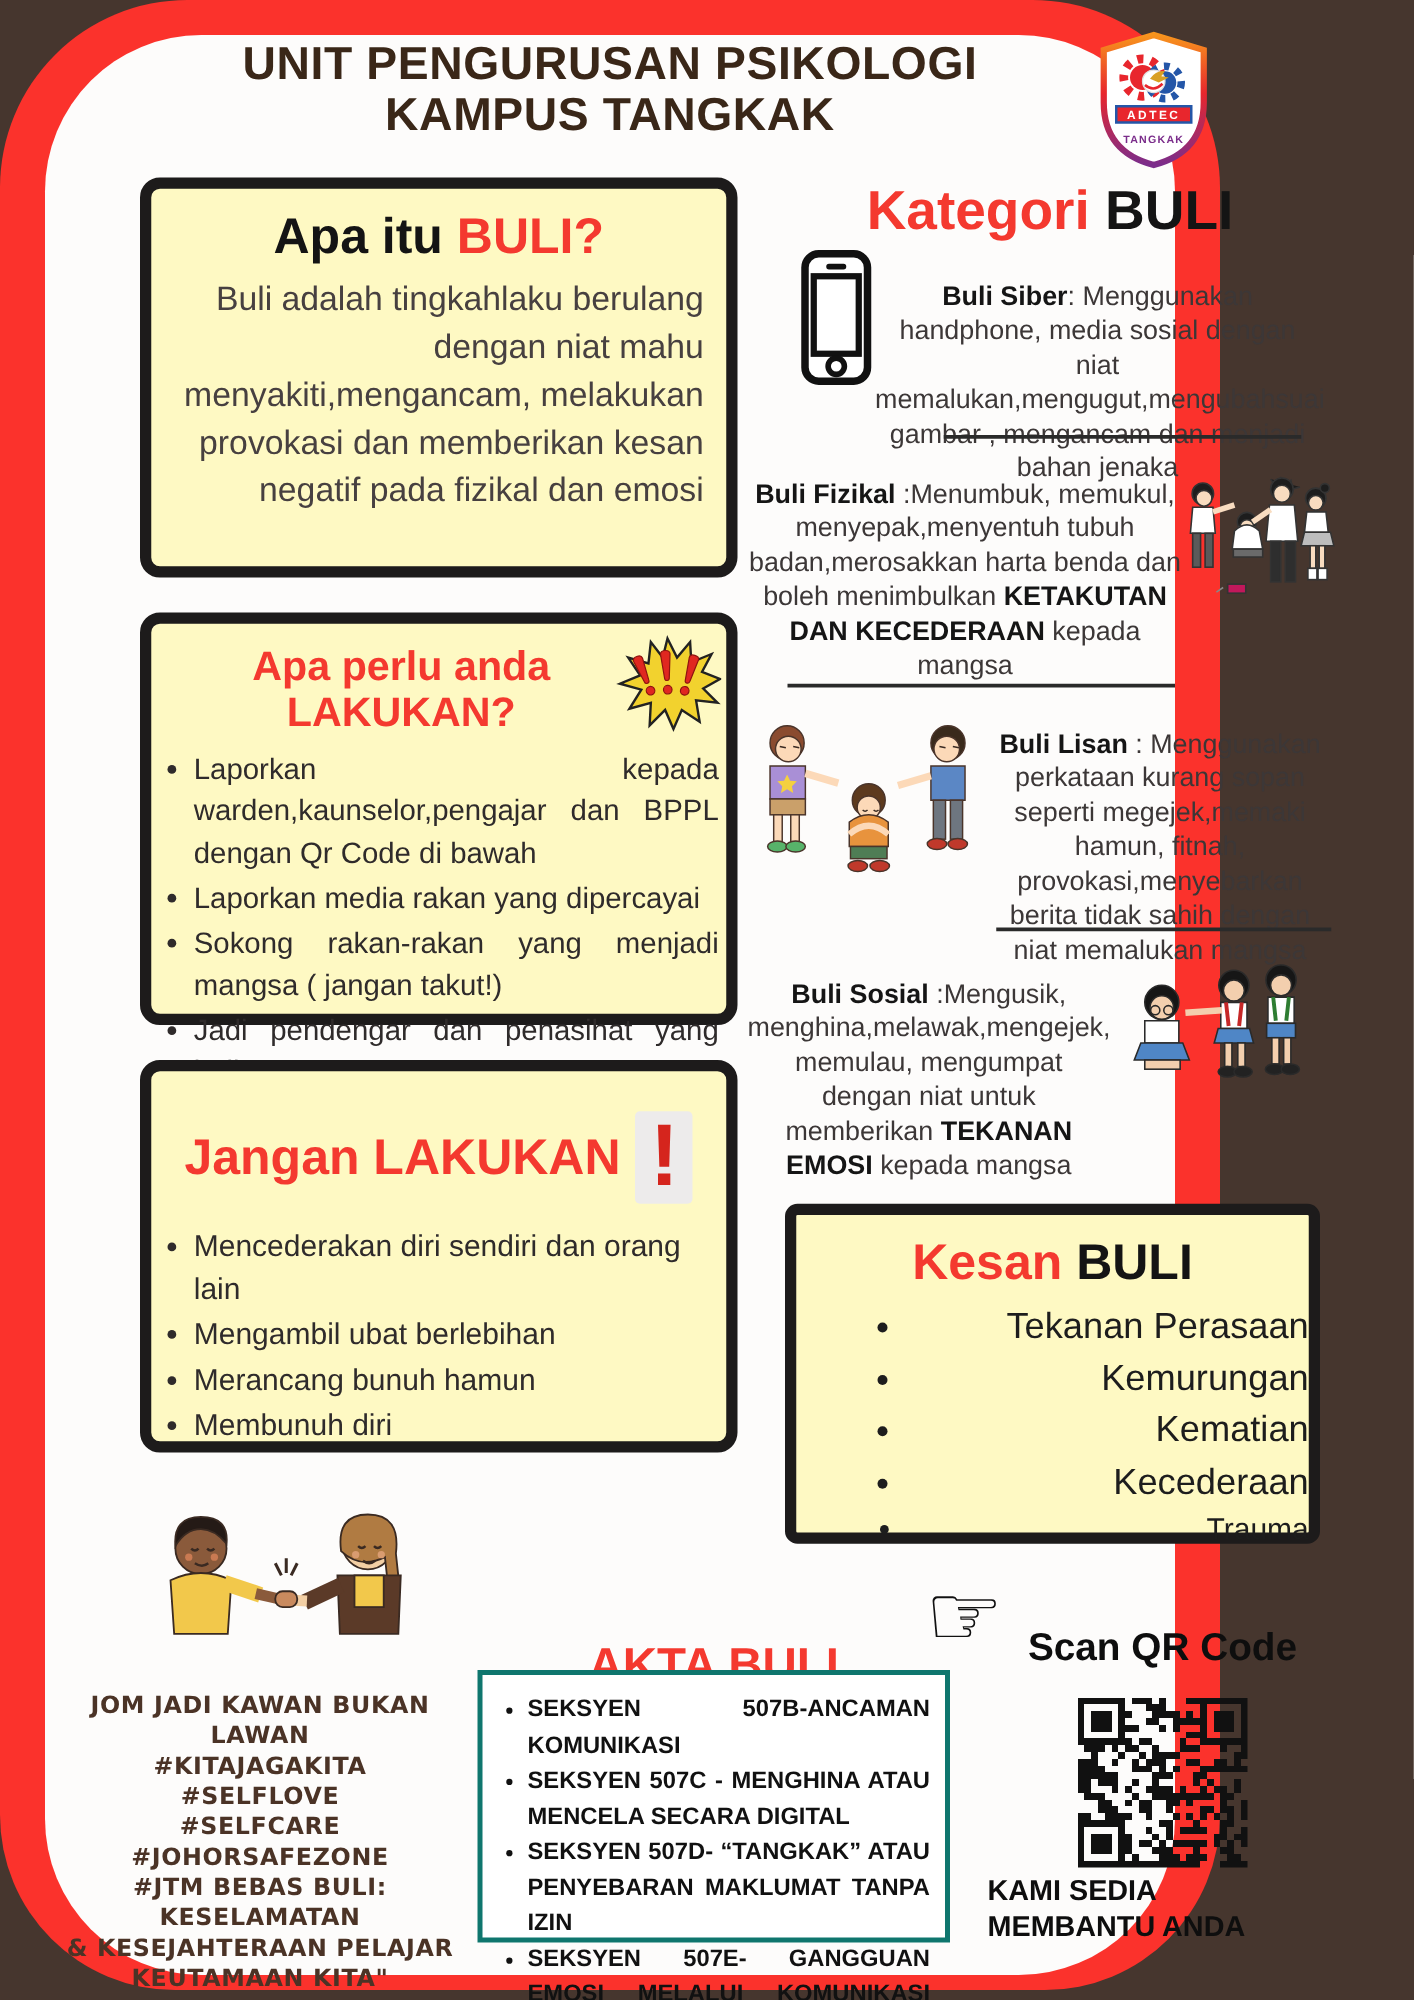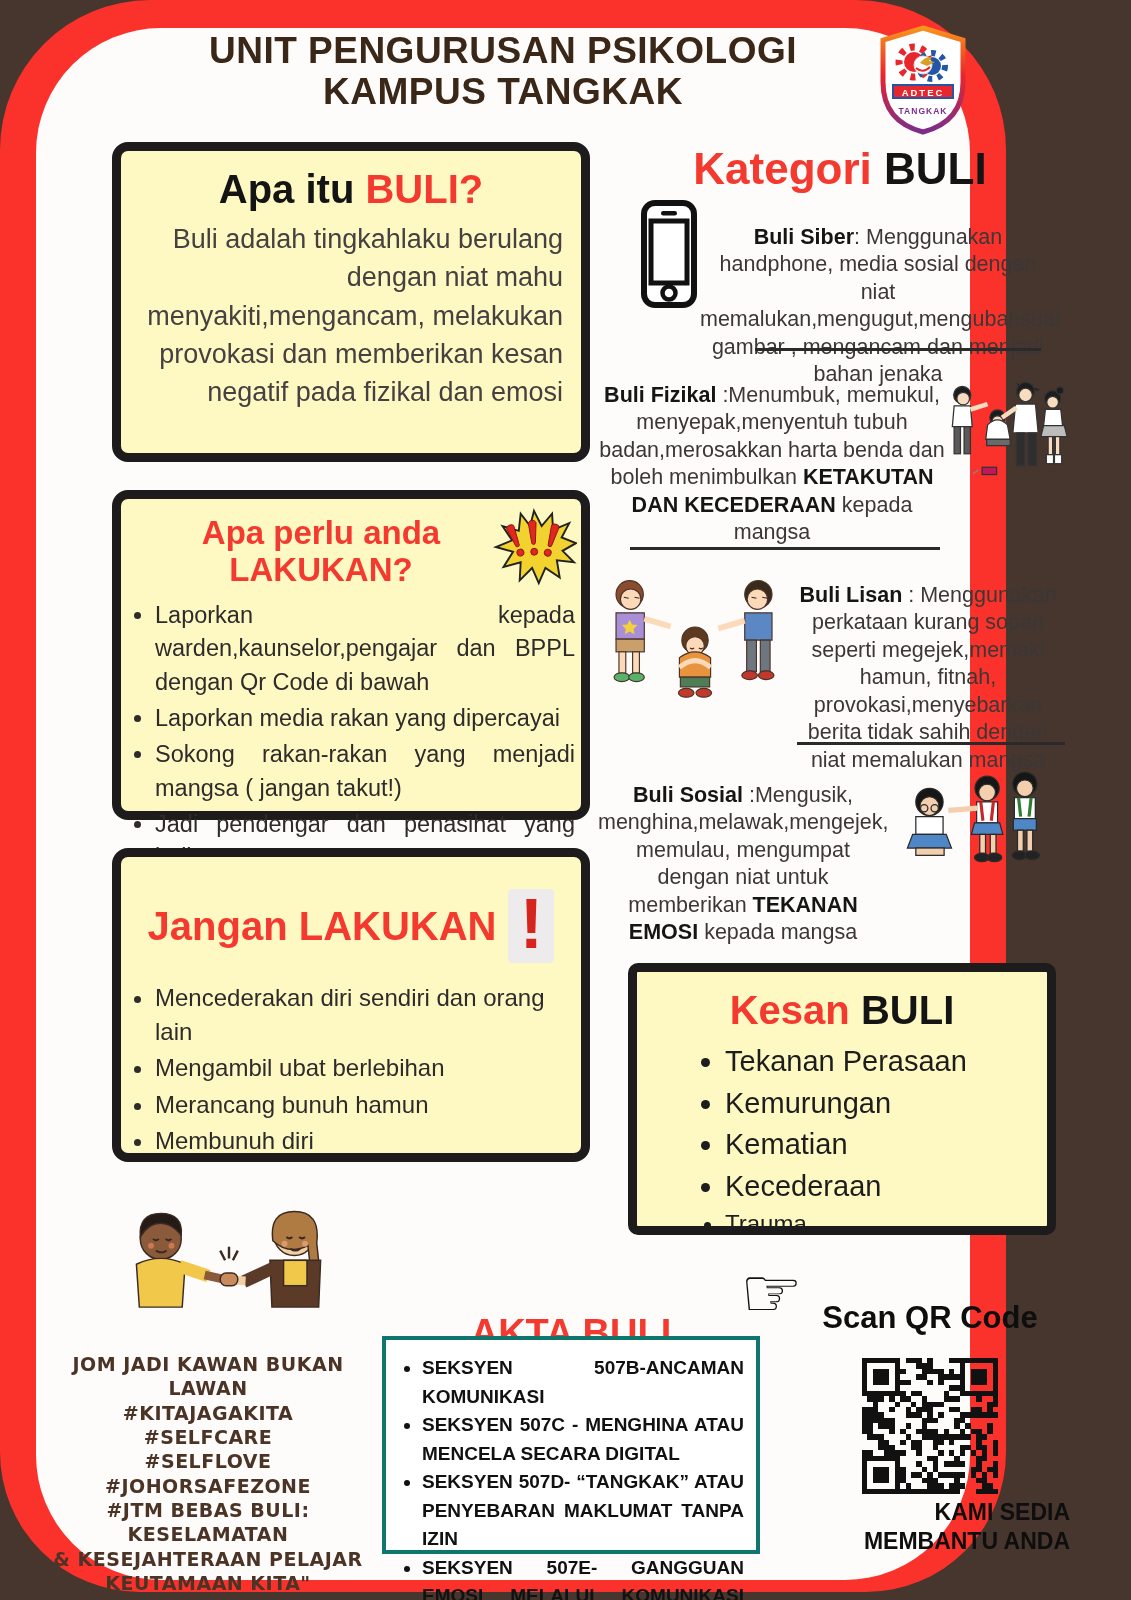--- a/index.html
+++ b/index.html
@@ -1,17 +1,17 @@
 <!DOCTYPE html>
 <html><head>
 <meta charset="utf-8">
 <style>
   html,body{margin:0;padding:0;}
   body{width:1131px;height:1600px;background:#46362e;font-family:"Liberation Sans",sans-serif;overflow:hidden;}
-  .poster{position:relative;width:976px;height:1600px;padding-left:30px;}
+  .poster{position:relative;width:976px;height:1600px;}
   .red-frame{position:absolute;inset:0 0 8px 0;background:#fb322c;border-radius:150px 150px 140px 140px;}
   .card{position:absolute;left:36px;right:36px;top:28px;bottom:20px;background:#fdfcfb;border-radius:125px;}
   .abs{position:absolute;}
   
   .header-title{left:0;right:0;top:30px;text-align:center;font-size:37px;font-weight:800;color:#3a2718;line-height:1.12;letter-spacing:.5px;}
   .logo{left:878px;top:24px;width:90px;height:112px;}
   
   .bbox{position:absolute;background:#fef9c3;border:9px solid #1d1b1b;border-radius:16px;box-sizing:border-box;}
   
   #box-apa-itu{left:112px;top:142px;width:478px;height:320px;}
@@ -44,34 +44,34 @@
   .fizikal-illo{left:946px;top:372px;width:122px;height:112px;}
   #div2{left:630px;top:547px;width:310px;}
   .lisan-illo{left:600px;top:568px;width:190px;height:156px;}
   .lisan-text{left:792px;top:560px;width:272px;}
   #div3{left:797px;top:742px;width:268px;}
   .sosial-text{left:598px;top:760px;width:290px;}
   .sosial-illo{left:898px;top:762px;width:152px;height:128px;}
   
   #kesan-box{left:628px;top:963px;width:428px;height:272px;border-radius:10px;}
   .kesan-title{margin:16px 0 0;text-align:center;font-size:40px;font-weight:800;color:#141414;}
-  ul.kesan-list{margin:10px 0 0;padding-left:88px;font-size:29px;line-height:1.26;color:#1d1d1d;}
+  ul.kesan-list{margin:10px 0 0;padding-left:88px;font-size:29px;line-height:1.26;color:#1d1d1d;text-align:right;}
   ul.kesan-list li{margin-bottom:5px;}
   ul.kesan-list li:last-child{font-size:24px;}
   
   .handshake{left:103px;top:1196px;width:252px;height:154px;}
   .kawan{left:38px;top:1352px;width:340px;text-align:center;font-size:19px;font-weight:700;line-height:1.28;color:#4b3326;font-family:"DejaVu Sans",sans-serif;letter-spacing:.5px;}
   .akta-title{left:426px;top:1280px;width:290px;text-align:center;font-size:38px;font-weight:800;color:#f4392f;}
   .akta-box{left:382px;top:1336px;width:378px;height:218px;border:4px solid #0f766e;background:#fff;box-sizing:border-box;}
   ul.akta-list{margin:14px 12px 0 0;padding-left:36px;font-size:19px;font-weight:700;line-height:1.5;color:#111;text-align:justify;}
   .hand-icon{left:740px;top:1258px;font-size:70px;color:#111;font-family:"DejaVu Sans",sans-serif;line-height:1;}
   .scan-title{left:800px;top:1300px;width:260px;text-align:center;font-size:31px;font-weight:800;color:#0e0e0e;}
   .qr-box{left:862px;top:1358px;width:136px;height:136px;}
   .qr-box svg{width:100%;height:100%;shape-rendering:crispEdges;}
-  .qr-caption{left:790px;top:1498px;width:280px;text-align:right;font-size:23px;font-weight:800;color:#0e0e0e;line-height:1.25;}
+  .qr-caption{left:790px;top:1498px;width:280px;text-align:left;font-size:23px;font-weight:800;color:#0e0e0e;line-height:1.25;}
 </style>
 </head>
 <body>
 
 <div class="poster">
   <div class="red-frame"></div>
   <div class="card"></div>
 
   <div class="abs header-title">
     <div>UNIT PENGURUSAN PSIKOLOGI</div>
@@ -296,22 +296,22 @@
       <rect x="181" y="66" width="24" height="26" fill="#f2c84b"></rect>
       <path d="M170,74 L140,88" stroke="#5b3a28" stroke-width="13" fill="none"></path>
       <path d="M142,87 L124,86" stroke="#f3cfa4" stroke-width="9" fill="none"></path>
       <rect x="116" y="79" width="18" height="13" rx="6" fill="#c98a5e"></rect>
       <path d="M116,56 l5,10 M125,52 l0,12 M134,56 l-5,10" fill="none" stroke-width="2.5"></path>
     </g>
   </svg>
   <div class="abs kawan">
       <div>JOM JADI KAWAN BUKAN LAWAN</div>
       <div>#KITAJAGAKITA</div>
+      <div>#SELFLOVE</div>
       <div>#SELFCARE</div>
-      <div>#SELFLOVE</div>
       <div>#JOHORSAFEZONE</div>
       <div>#JTM BEBAS BULI: KESELAMATAN</div>
       <div>&amp; KESEJAHTERAAN PELAJAR</div>
       <div>KEUTAMAAN KITA"</div>
     </div>
 
   <h2 class="abs akta-title">AKTA BULI</h2>
   <div class="abs akta-box">
     <ul class="akta-list">
         <li>SEKSYEN 507B-ANCAMAN KOMUNIKASI</li>

